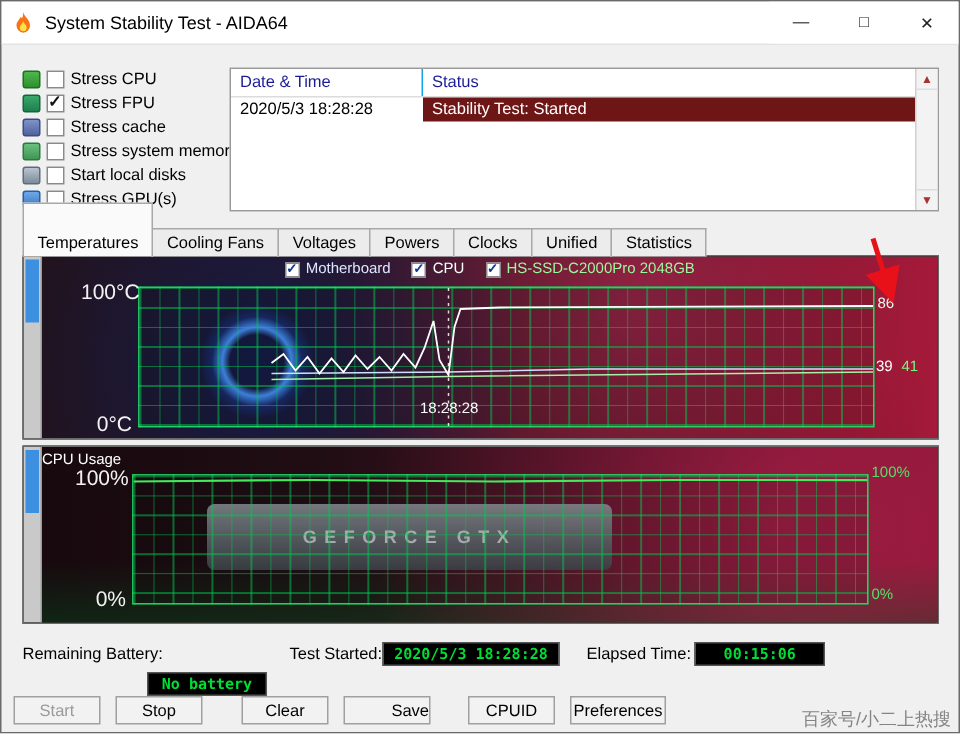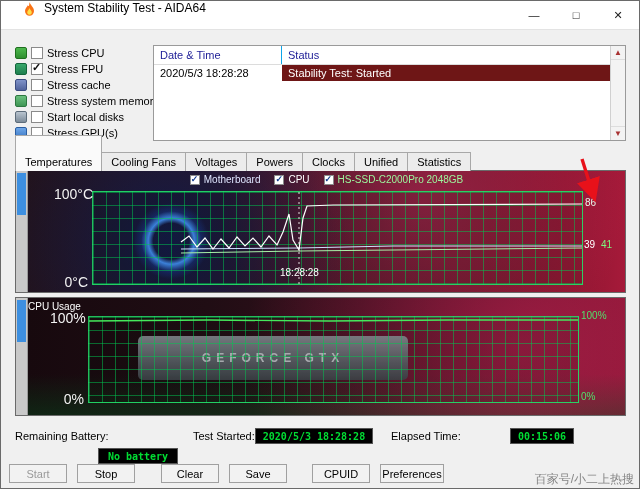--- a/index.html
+++ b/index.html
@@ -1,21 +1,21 @@
 <!DOCTYPE html>
 <html><head>
 <meta charset="utf-8">
 <style>
   html,body{margin:0;padding:0;background:#fff;}
   .window{position:relative;width:640px;height:489px;background:#f0f0f0;border:1px solid #6a6a6a;
     box-sizing:border-box;font-family:"Liberation Sans",sans-serif;font-size:11px;color:#000;overflow:hidden;}
 
   
   .titlebar{position:absolute;left:0;top:0;right:0;height:28px;background:#fff;display:flex;
-    align-items:flex-start;padding-left:22px;border-bottom:1px solid #e3e3e3;}
+    align-items:center;padding-left:8px;border-bottom:1px solid #e3e3e3;}
   .flame{width:14px;height:16px;margin-right:7px;display:flex;align-items:center;}
   .title{font-size:12px;}
   .wbtns{margin-left:auto;display:flex;height:100%;}
   .wbtn{width:42px;height:100%;border:0;background:#fff;font-size:11px;font-family:inherit;color:#222;padding:0;cursor:default;}
 
   
   .opts{position:absolute;left:14px;top:44px;width:140px;}
   .opt-row{display:flex;align-items:center;height:16px;gap:4px;}
   .oicon{width:12px;height:12px;border-radius:2px;flex:0 0 auto;box-sizing:border-box;}
   .i-cpu{background:linear-gradient(#4db84d,#2f8f2f);border:1px solid #1f6f1f;}
@@ -98,28 +98,28 @@
   .arrow{position:absolute;left:574px;top:156px;width:26px;height:46px;z-index:10;}
 
   
   .srow{position:absolute;left:0;top:427px;width:100%;height:18px;}
   .slabel{position:absolute;top:2px;}
   .l-batt{left:14px;}.l-start{left:192px;}.l-elapsed{left:390px;}
   .badge{position:absolute;top:0;background:#000;color:#00dd33;font-family:"DejaVu Sans Mono",monospace;
     font-size:10px;font-weight:bold;height:16px;display:flex;align-items:center;justify-content:center;border:1px solid #555;box-sizing:border-box;}
   .b1{left:97px;width:80px;margin-top:20px;}
   .b2{left:254px;width:118px;}
-  .b3{left:462px;width:64px;margin-left:47px;}
+  .b3{left:462px;width:87px;}
   .btn{position:absolute;top:463px;height:19px;background:#f2f2f2;border:1px solid #a0a0a0;
     font-family:inherit;font-size:11px;padding:0;cursor:default;}
   .btn.disabled{color:#9a9a9a;}
   .bt-start{left:8px;width:58px;}
   .bt-stop{left:76px;width:58px;}
   .bt-clear{left:160px;width:58px;}
-  .bt-save{left:228px;width:58px;}
+  .bt-save{left:228px;width:58px;text-align:right;}
   .bt-cpuid{left:311px;width:58px;}
   .bt-pref{left:379px;width:64px;}
   .wm{position:absolute;right:5px;top:470px;color:rgba(125,125,125,.95);font-size:12px;}
 </style>
 </head>
 <body>
 
 <div class="window">
 
   <div class="titlebar">

